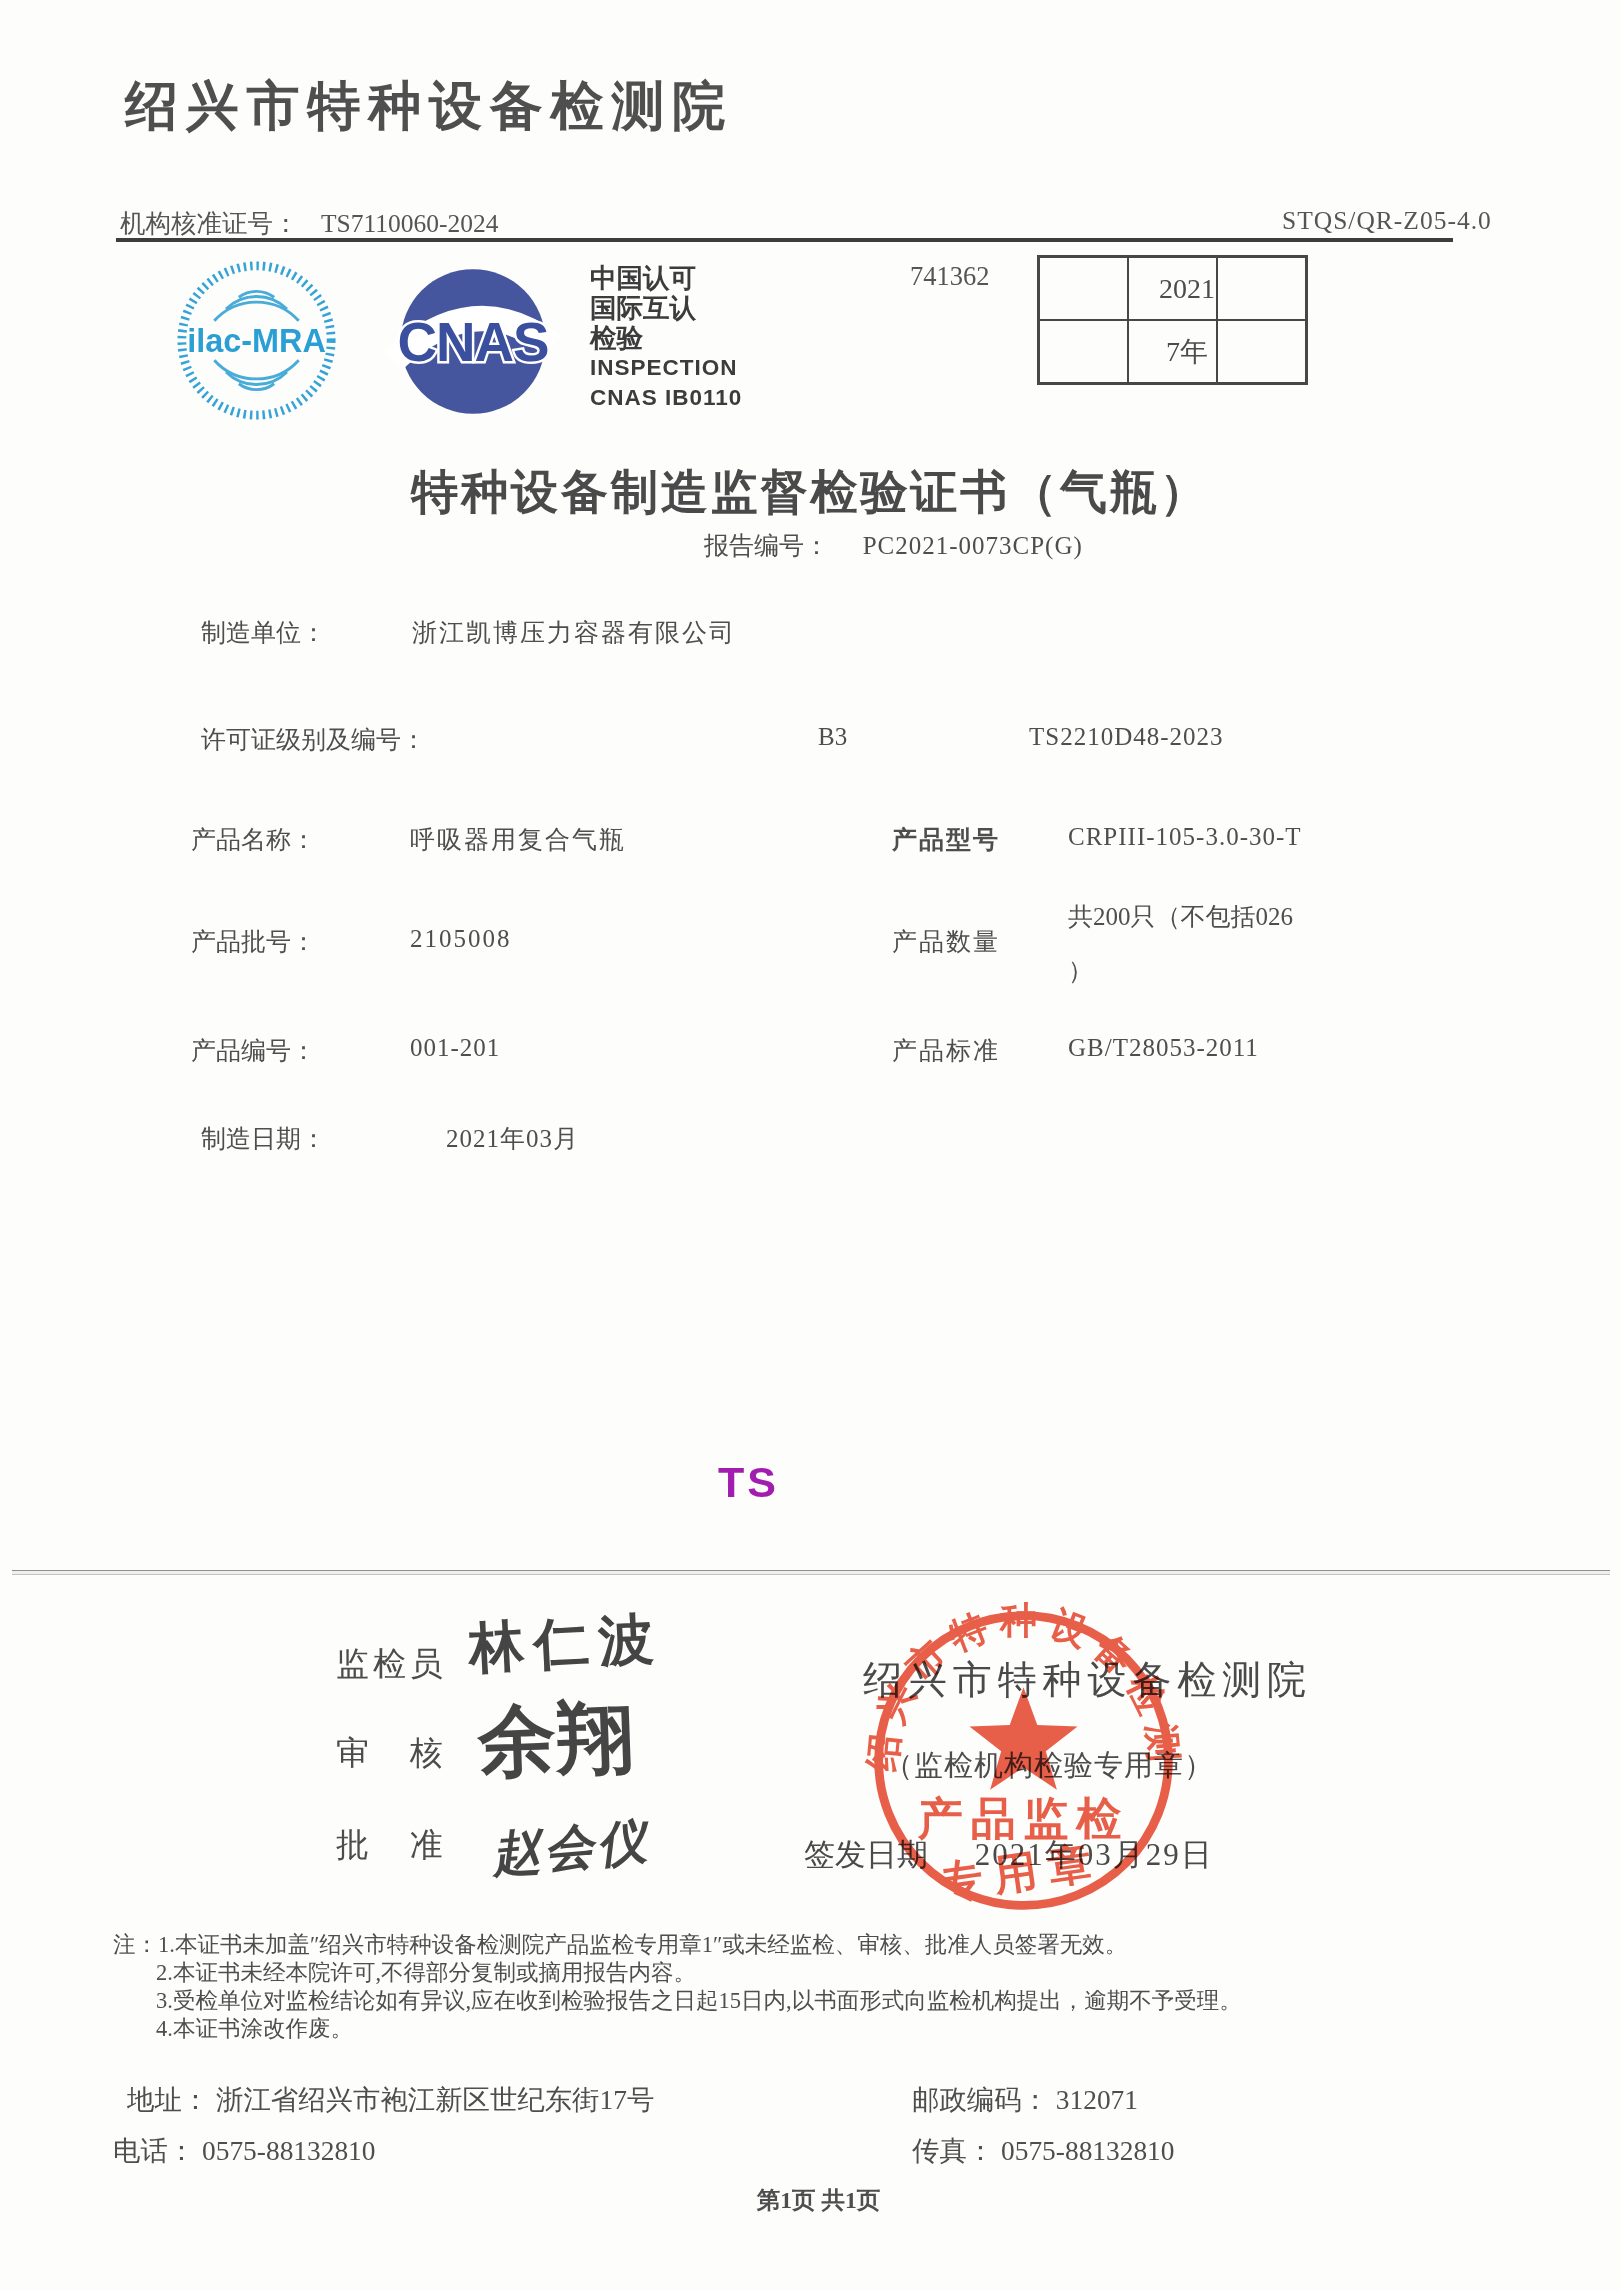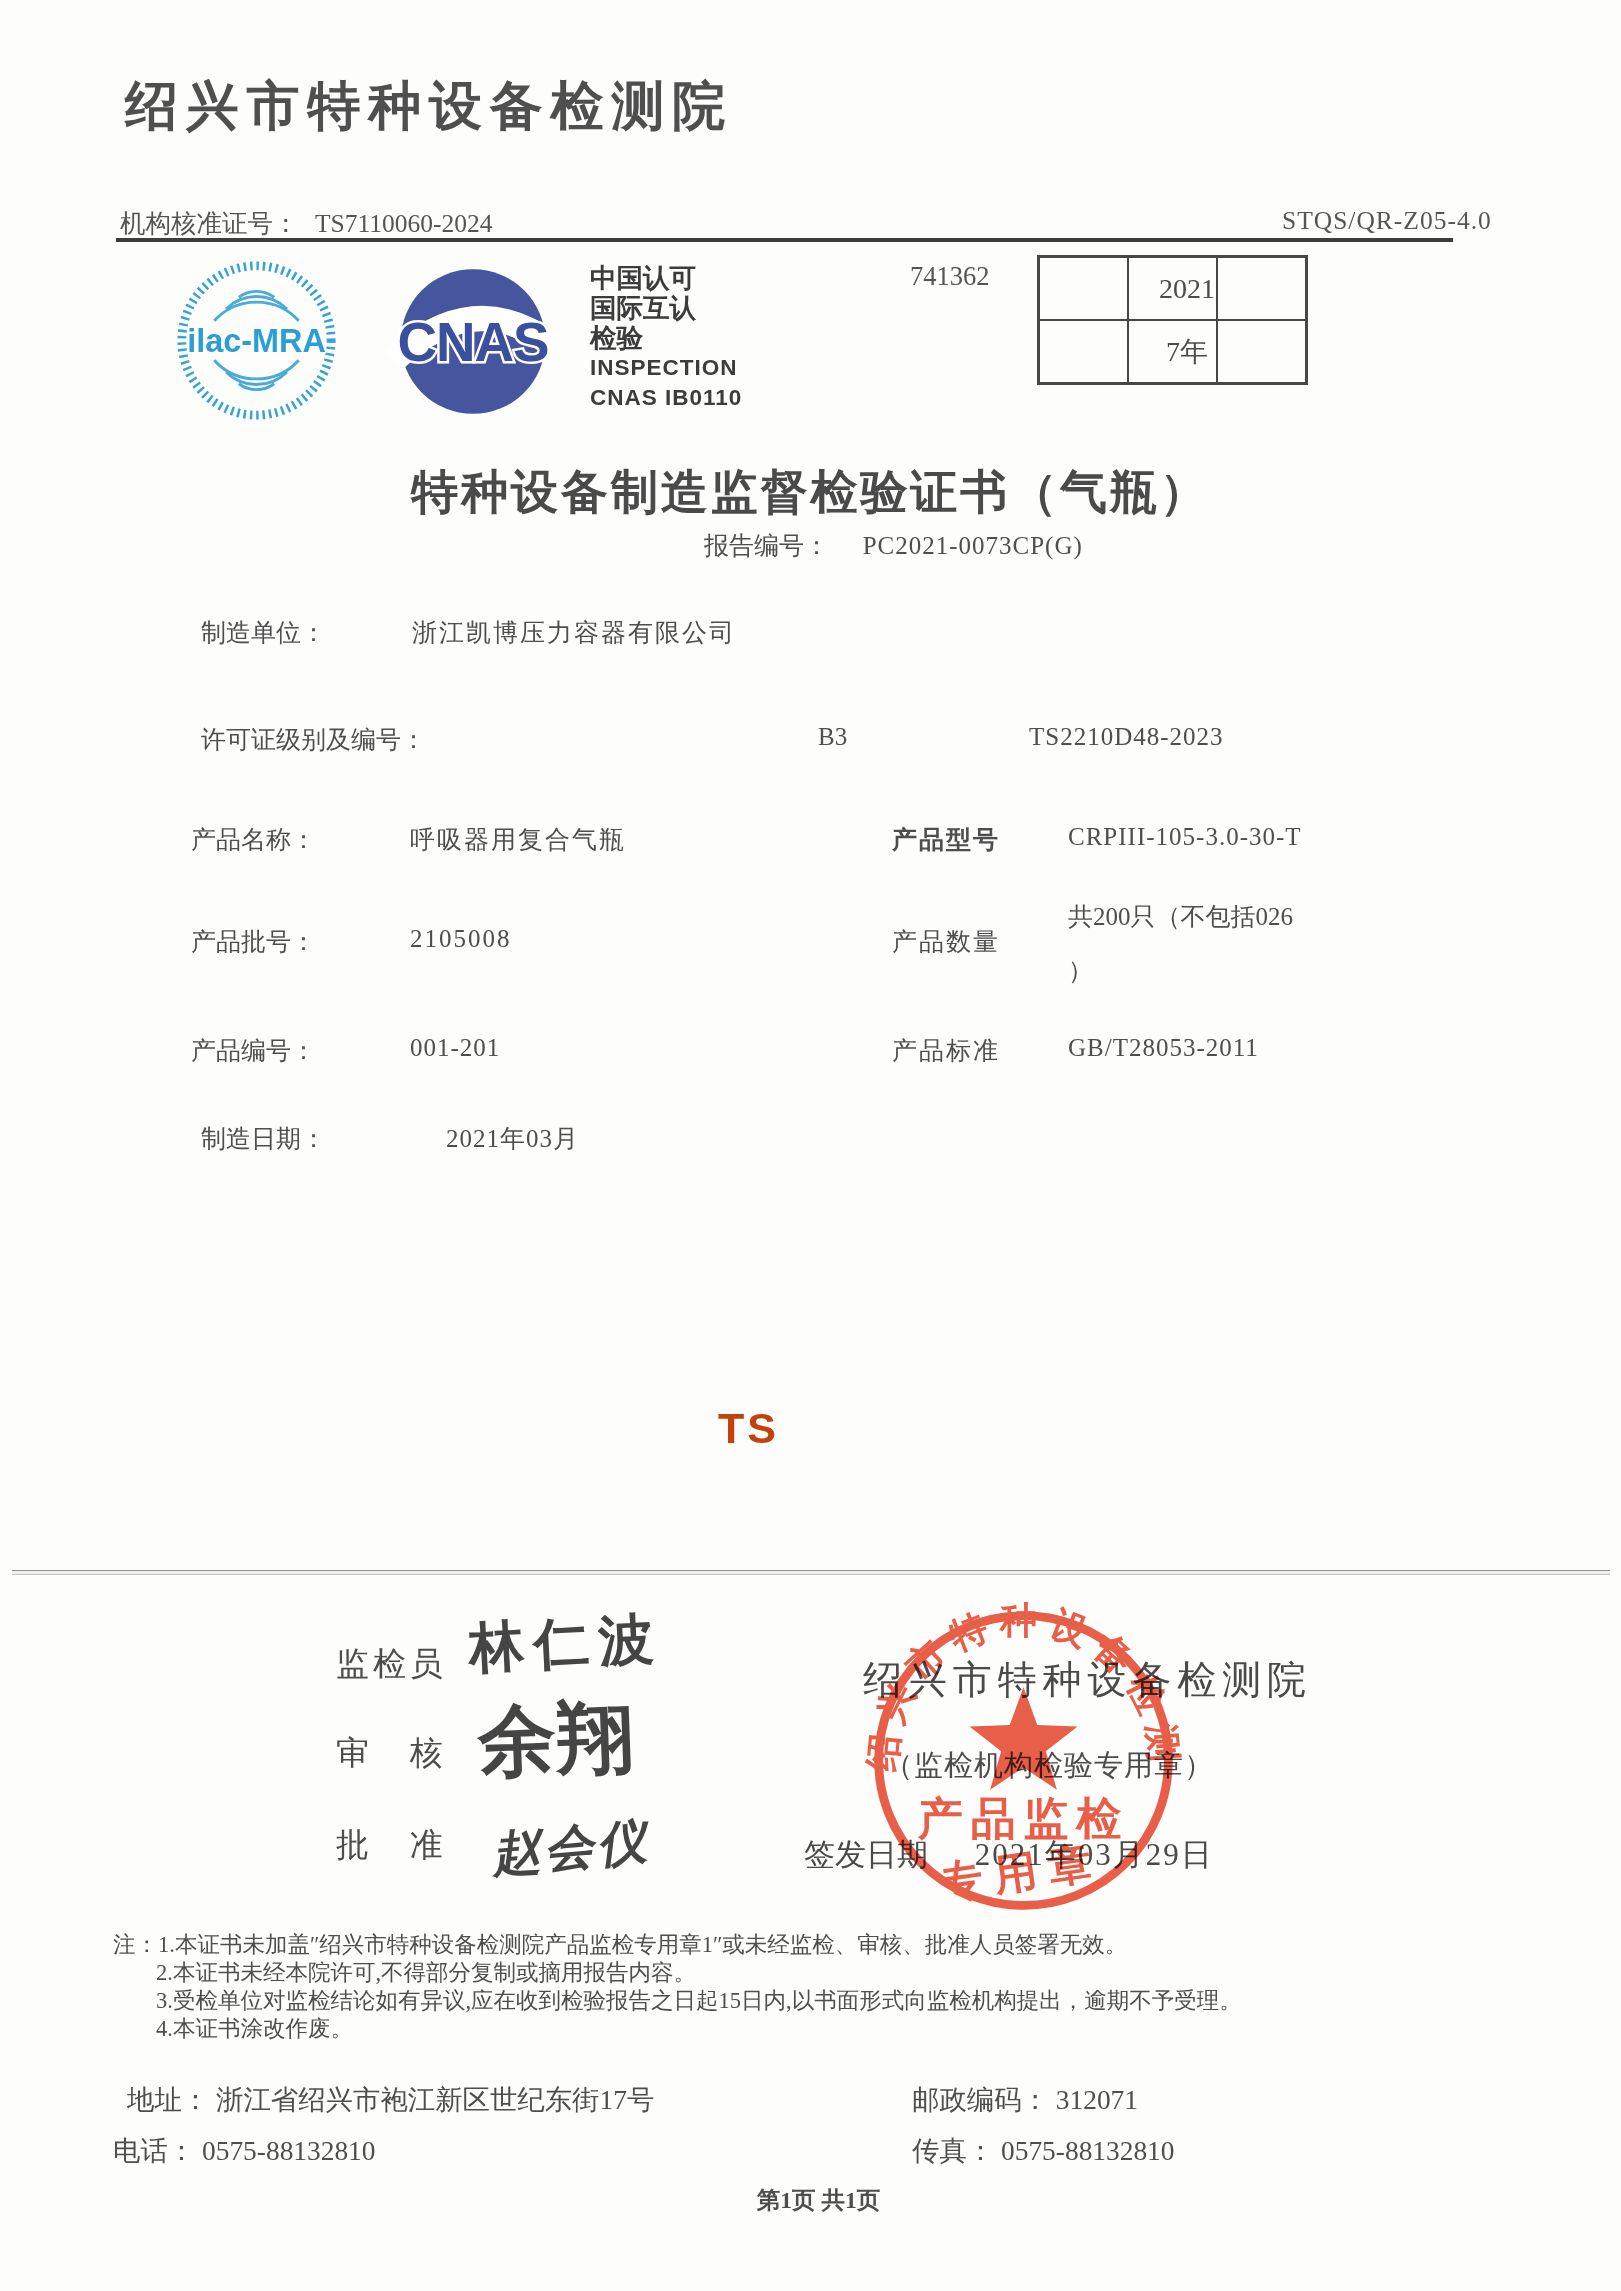--- a/index.html
+++ b/index.html
@@ -14,42 +14,42 @@
   .rule1{position:absolute;left:116px;top:238px;width:1337px;height:3.9px;background:#3d3d3d;}
   .rule2{position:absolute;left:11.8px;top:1570px;width:1598px;height:2.9px;border-top:1px solid #8f8f8f;border-bottom:1px solid #c2c2c2;background:#efefef;}
   .cnas-block div{line-height:30px;}
   .cnas-cn{font-size:26.5px;font-weight:bold;color:#3c3c3c;}
   .cnas-en{font-size:22.5px;font-weight:bold;color:#3c3c3c;font-family:"Liberation Sans","DejaVu Sans",sans-serif;letter-spacing:1px;}
   .year-table{position:absolute;left:1037px;top:255px;width:267px;display:grid;grid-template-columns:repeat(3,1fr);border:2px solid #474747;}
   .year-table .cell{height:61px;border:1px solid #474747;display:flex;align-items:center;justify-content:center;font-size:28px;color:#4c4c4c;padding-left:29px;}
   .doc-title{position:absolute;left:0;top:461px;width:100%;text-align:center;font-size:47px;font-weight:bold;letter-spacing:2.9px;color:#4a4a4a;}
   .f36{font-size:25px;color:#4e4e4e;}
   .statement{position:absolute;left:181px;top:1198px;font-size:36px;line-height:52px;color:#4e4e4e;}
-  .ts-mark{position:absolute;left:718px;top:1404px;font-size:43px;font-weight:bold;letter-spacing:2.9px;color:#c2410c;font-family:"Liberation Sans","DejaVu Sans",sans-serif;}
+  .ts-mark{position:absolute;left:718px;top:1458px;font-size:43px;font-weight:bold;letter-spacing:2.9px;color:#a21caf;font-family:"Liberation Sans","DejaVu Sans",sans-serif;}
   .sig-label{font-size:33px;letter-spacing:3.9px;color:#4c4c4c;}
   .signature{color:#454545;font-weight:bold;}
   .notes{position:absolute;left:113px;top:1931px;font-size:22.5px;line-height:28px;color:#4e4e4e;}
   .notes .cont{padding-left:43px;}
   .contact{font-size:27.4px;color:#4e4e4e;}
   .footer-page{position:absolute;left:8px;top:2184px;width:100%;text-align:center;font-size:23.5px;color:#4e4e4e;font-weight:bold;}
   .stamp-svg{position:absolute;left:862px;top:1599px;mix-blend-mode:multiply;opacity:.93;}
   .org-name{font-size:39px;letter-spacing:5.9px;color:#4a4a4a;}
   .org-note{font-size:29px;letter-spacing:1px;color:#4c4c4c;}
   .issue{font-size:31px;color:#4a4a4a;}
 </style>
 </head>
 <body>
 
 <div id="page">
 
   <div class="abs hdr-title" style="left:125px;top:71px;">绍兴市特种设备检测院</div>
 
   <div class="abs small-line" style="left:120px;top:206px;">
     <span>机构核准证号：</span>
-    <span style="margin-left:10px;">TS7110060-2024</span>
+    <span style="margin-left:16px;">TS7110060-2024</span>
   </div>
   <div class="abs small-line" style="left:1282px;top:206px;letter-spacing:1px;">STQS/QR-Z05-4.0</div>
 
   <div class="rule1"></div>
 
   <svg class="abs" style="left:174px;top:258px;" width="165" height="165" viewBox="0 0 168 168">
     <circle cx="84" cy="84" r="76" fill="none" stroke="#35a3d5" stroke-width="9" stroke-dasharray="2.5 4"></circle>
     <g fill="none" stroke="#35a3d5" stroke-width="3" opacity="0.9">
       <path d="M 66,40 A 30,30 0 0 1 102,40"></path>
       <path d="M 53,52 A 44,44 0 0 1 115,52"></path>

